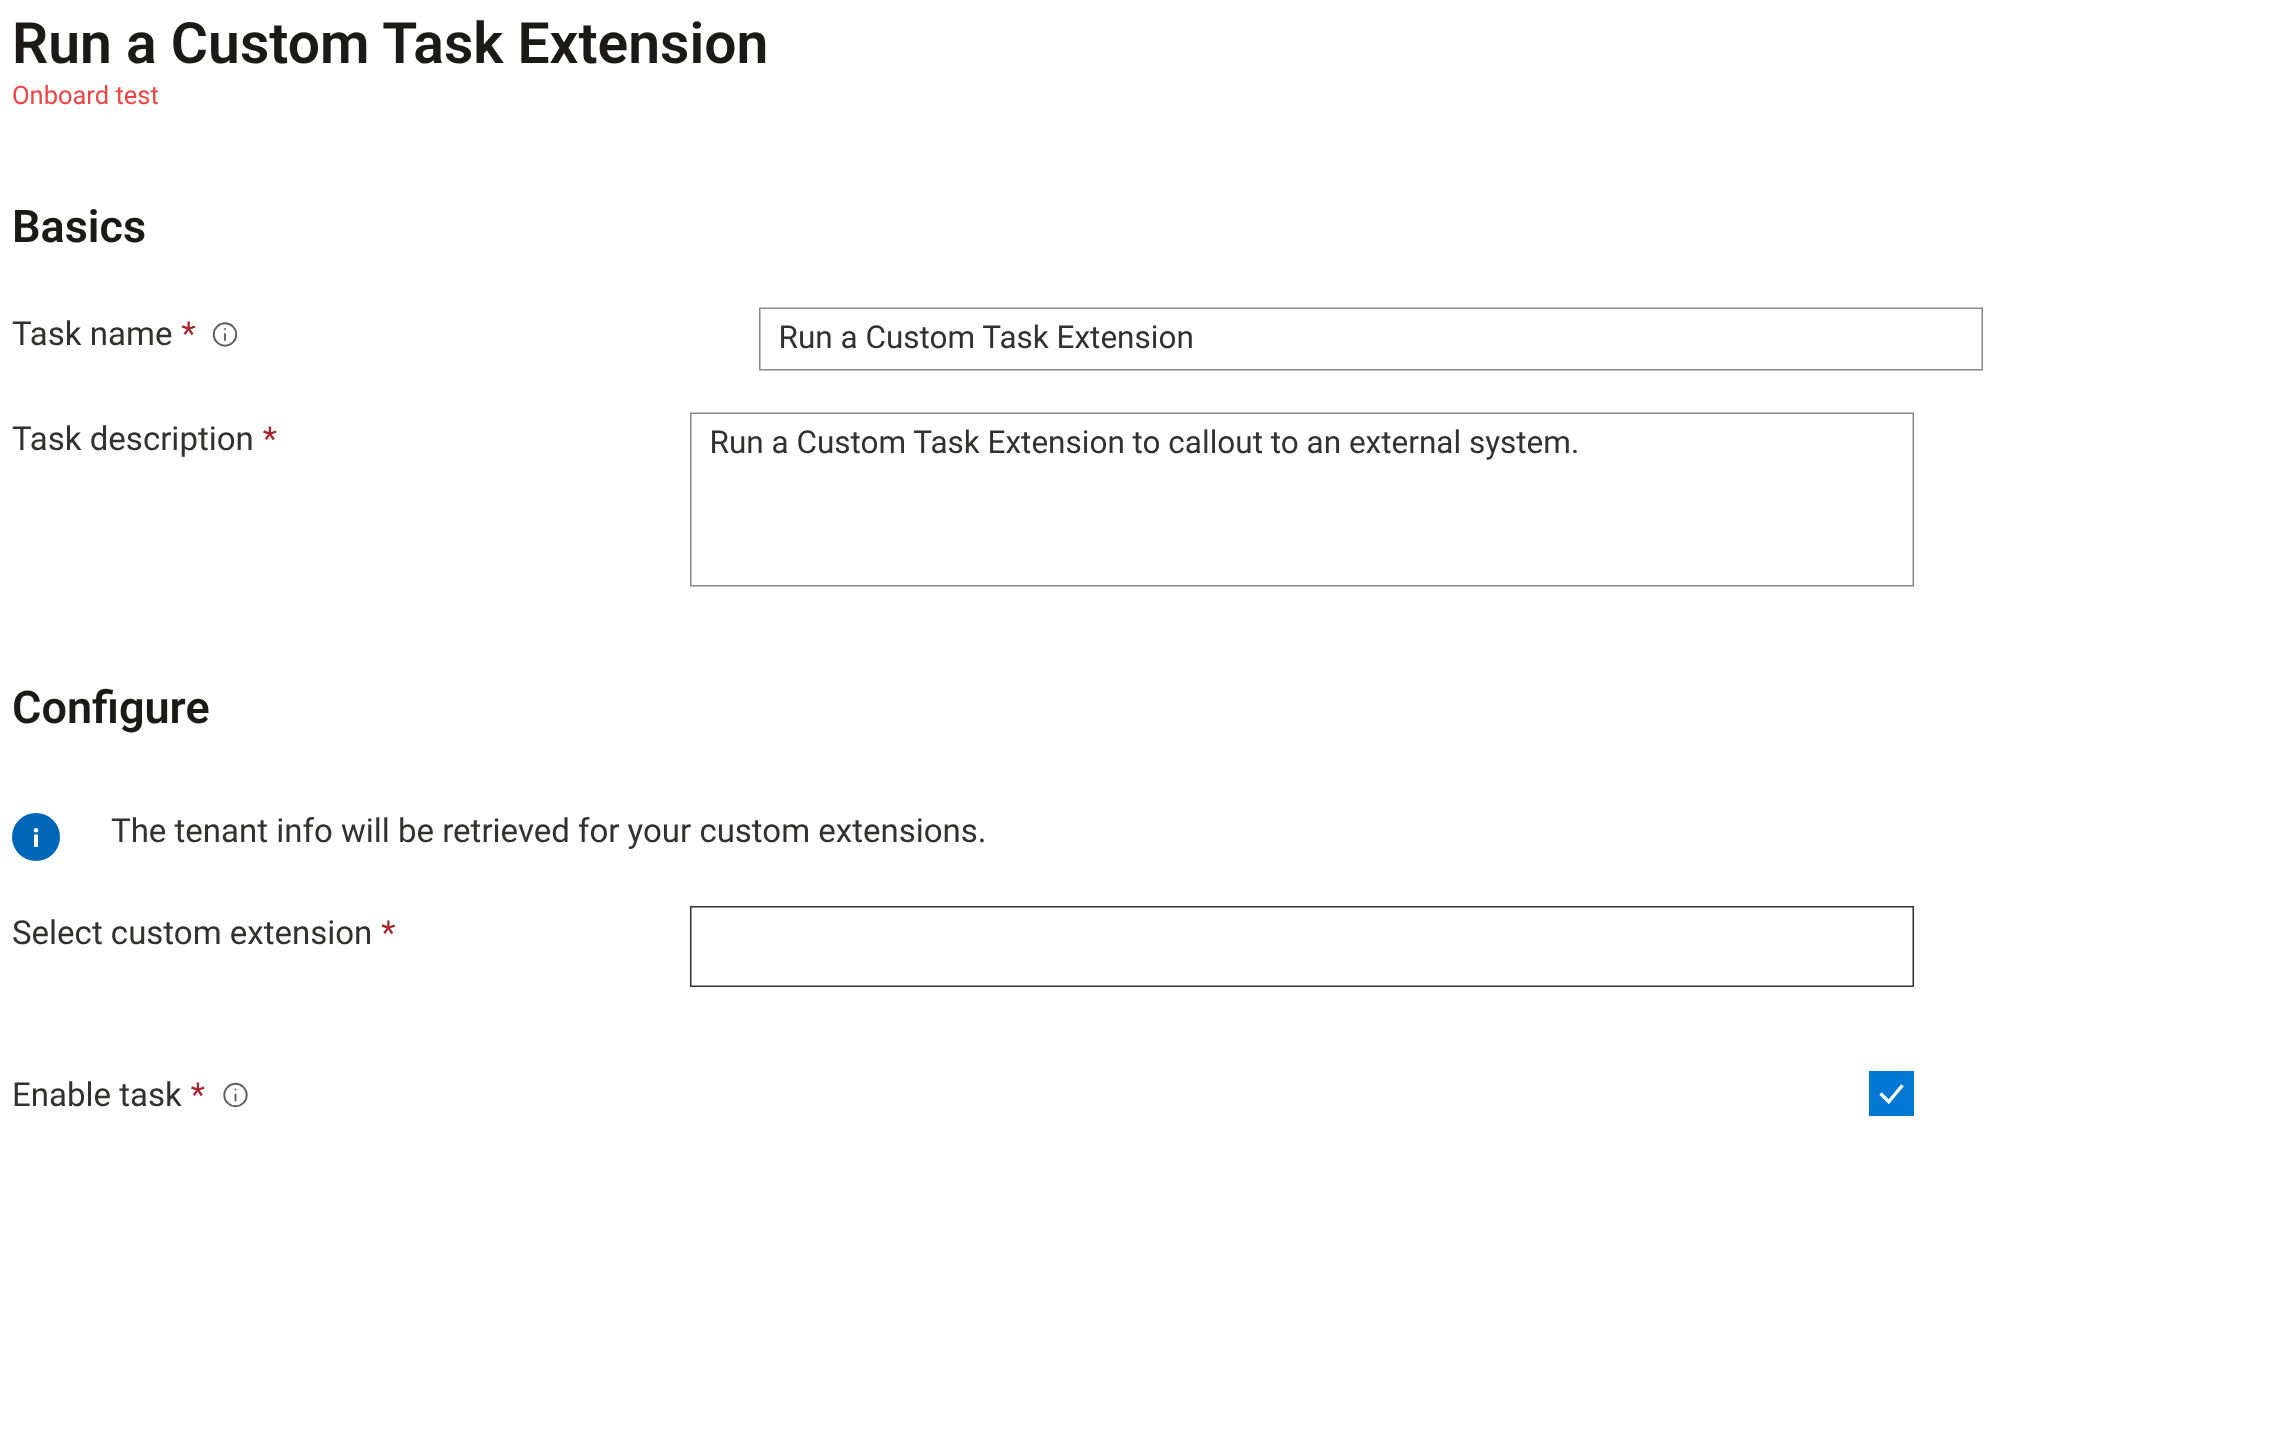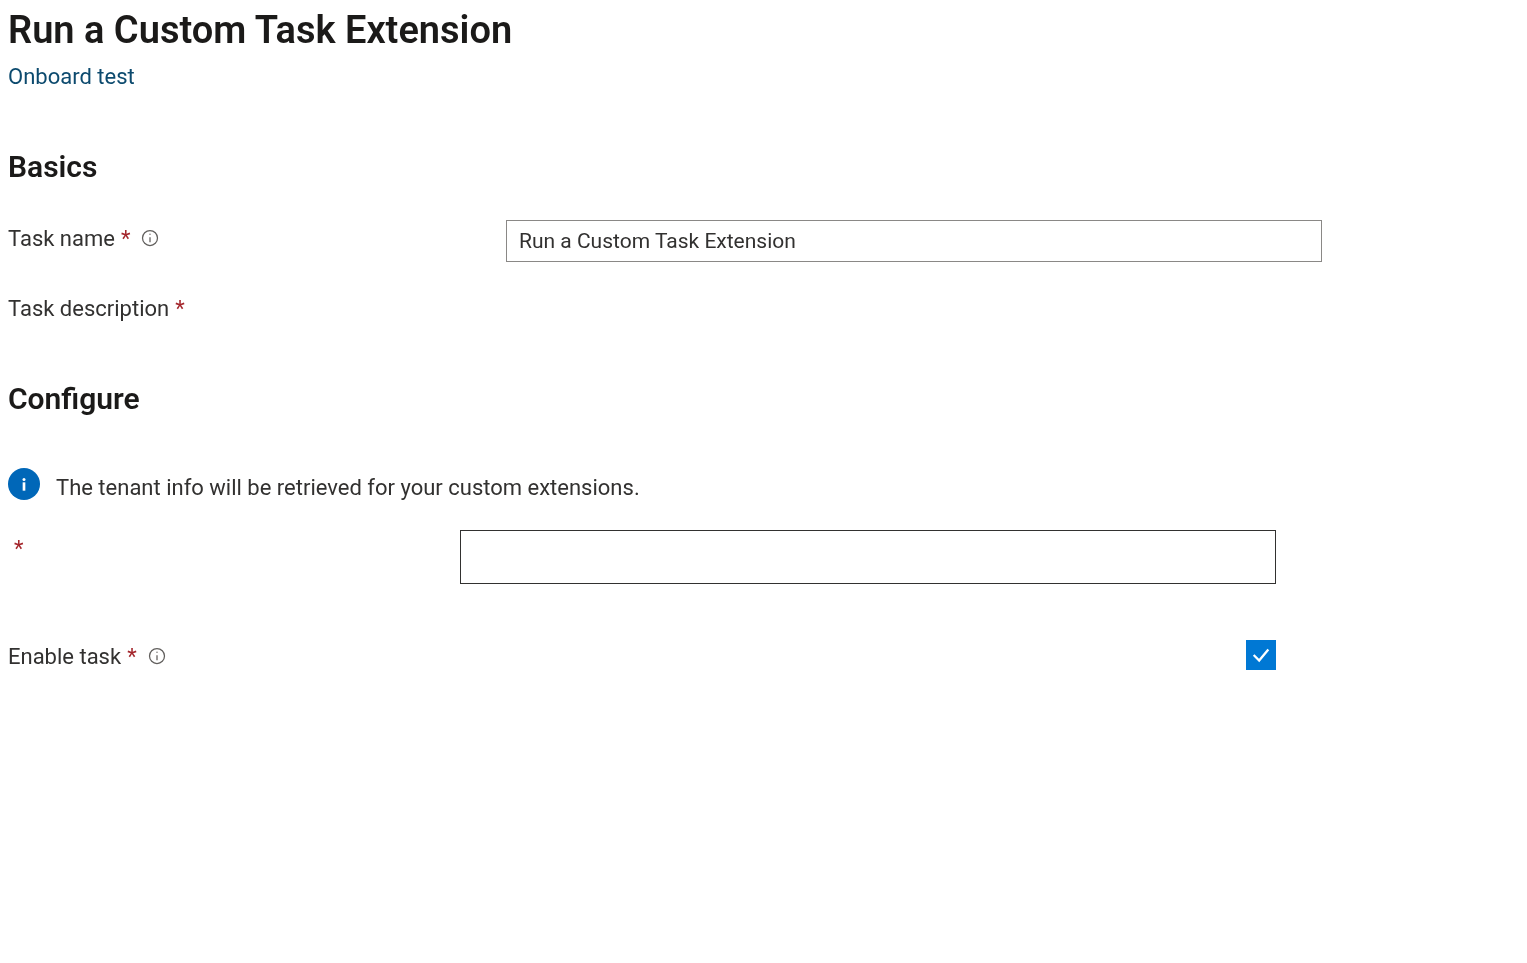--- a/index.html
+++ b/index.html
@@ -10,23 +10,23 @@
       padding: 8px;
       width: 1527px;
     }
     h1.page-title {
       font-size: 38px;
       font-weight: 600;
       color: #1b1a19;
       line-height: 1.2;
     }
     .subtitle {
-      font-size: 22px;
-      color: #0c4a6e;
-      margin-top: 10px;
+      font-size: 17px;
+      color: #ef4444;
+      margin-top: 0;
     }
     h2.section-heading {
       font-size: 30px;
       font-weight: 600;
       color: #1b1a19;
       margin-top: 60px;
       margin-bottom: 36px;
     }
     .form-row {
       display: flex;
@@ -84,25 +84,26 @@
     .select-input {
       width: 100%;
       height: 54px;
       padding: 6px 12px;
       font-size: 21px;
       border: 1px solid #323130;
       background: #fff;
     }
     .info-banner {
       display: flex;
-      align-items: flex-end;
+      align-items: flex-start;
       font-size: 22px;
       color: #323130;
       margin-top: 52px;
       margin-bottom: 30px;
+      gap: 18px;
     }
     .info-banner .banner-icon {
       width: 32px;
       height: 32px;
       border-radius: 50%;
       background: #0067b8;
       color: #fff;
       display: inline-flex;
       align-items: center;
       justify-content: center;
@@ -154,37 +155,41 @@
   </div>
   <div class="form-control-cell">
     <input type="text" class="text-input" value="Run a Custom Task Extension" style="">
   </div>
 </div>
 
 <div class="form-row">
   <div class="form-label-cell">
     <span>Task description</span>
     <span class="req">*</span>
+  </div>
+  <div class="form-control-cell">
+    <textarea class="text-area" style="">Run a Custom Task Extension to callout to an external system.</textarea>
   </div>
 </div>
 
 <h2 class="section-heading">Configure</h2>
 
 <div class="info-banner">
   <span class="banner-icon">
     <svg viewBox="0 0 24 24">
       <circle cx="12" cy="6.5" r="1.8" fill="#fff"></circle>
       <rect x="10.4" y="10" width="3.2" height="10" fill="#fff"></rect>
     </svg>
   </span>
   <span>The tenant info will be retrieved for your custom extensions.</span>
 </div>
 
 <div class="form-row">
   <div class="form-label-cell">
+    <span>Select custom extension</span>
     <span class="req">*</span>
   </div>
   <div class="form-control-cell">
     <div class="select-input"></div>
   </div>
 </div>
 
 <div class="form-row enable-row">
   <div class="form-label-cell">
     <span>Enable task</span>

